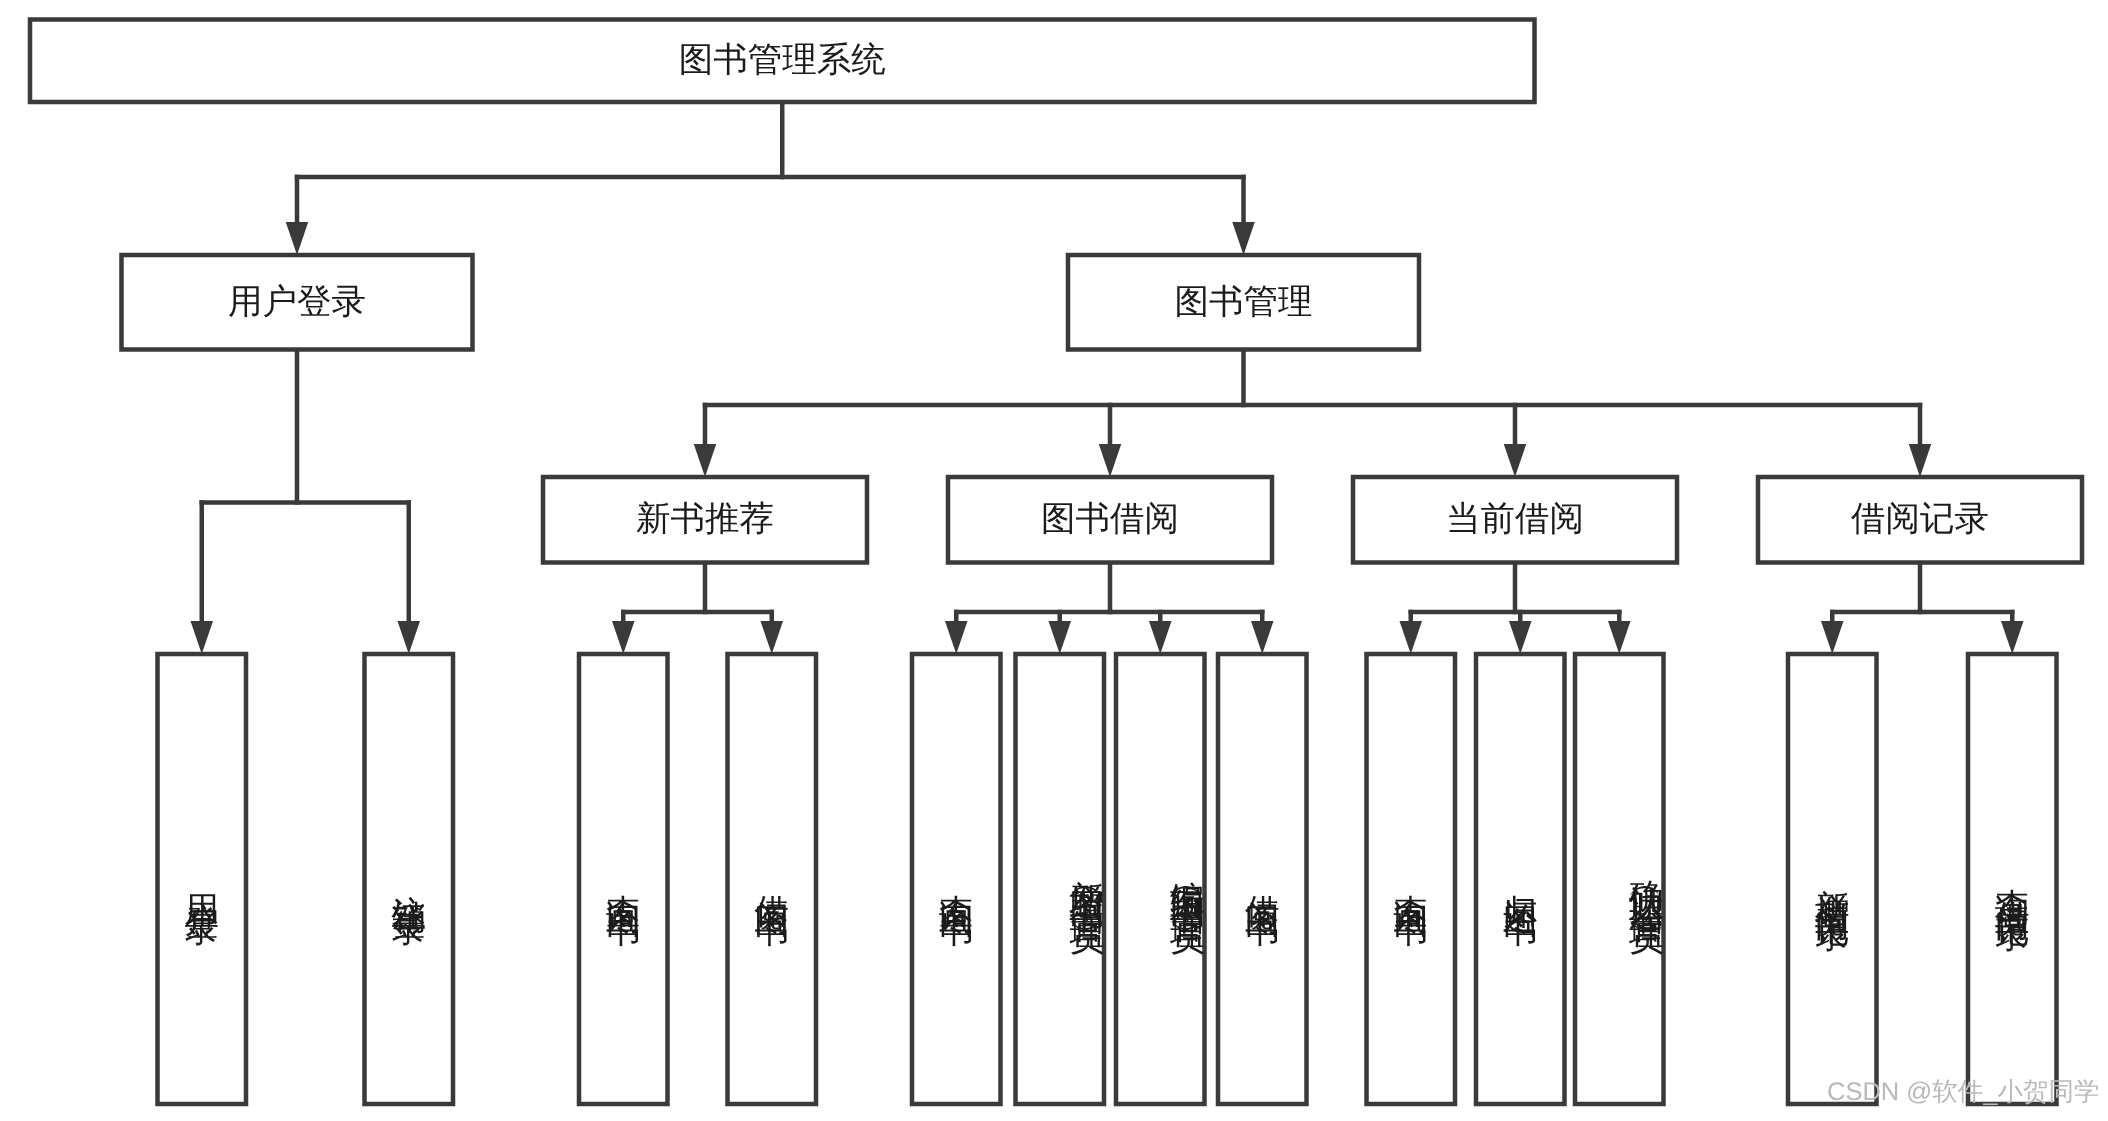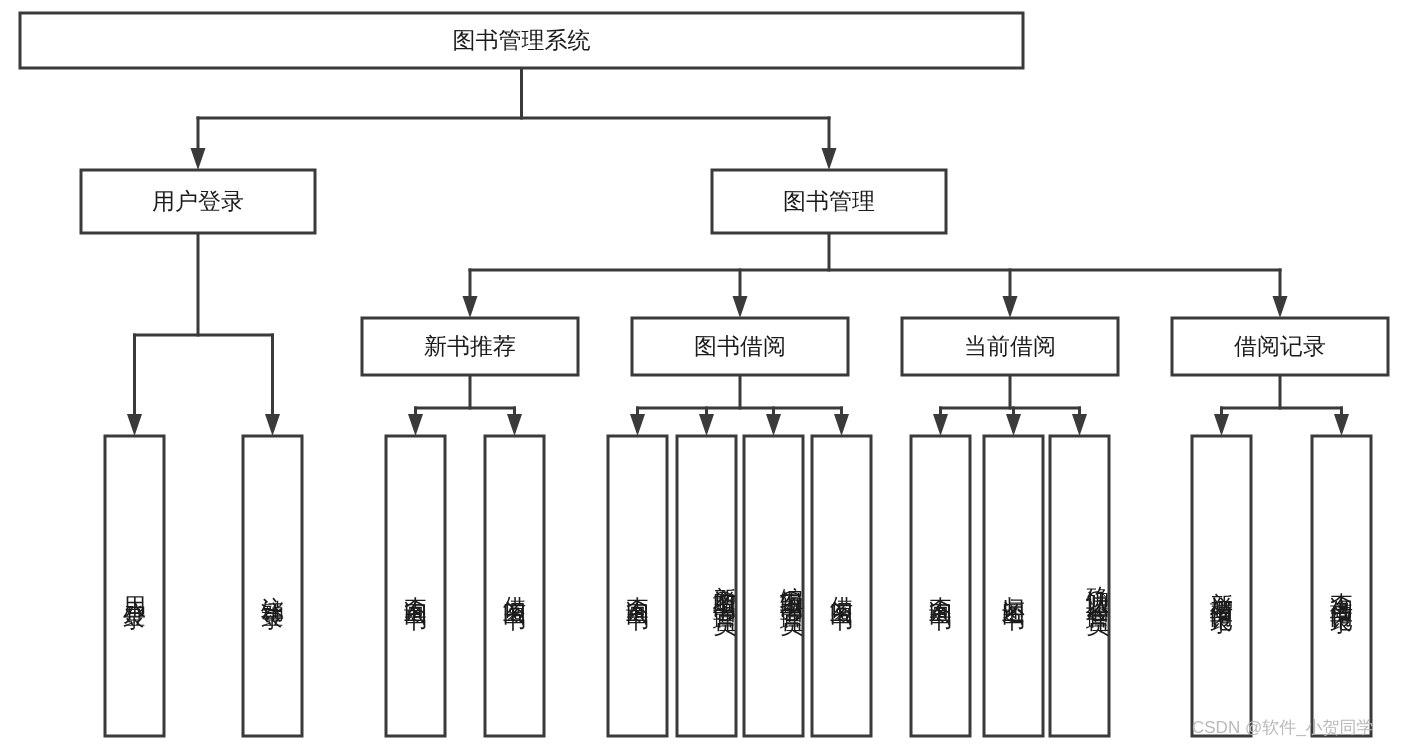--- a/index.html
+++ b/index.html
@@ -58,20 +58,21 @@
     pointer-events: none;
   }
   .watermark {
     position: absolute;
     left: 1192px;
     top: 716px;
     font-family: "Liberation Sans", "DejaVu Sans", sans-serif;
     font-size: 17px;
     color: #b9b9b9;
     white-space: nowrap;
+    padding-left: 26px;
   }
 </style>
 </head>
 <body>
 
 <div id="diagram-root">
   <svg id="diagram-svg" width="1405" height="747" viewBox="0 0 1405 747" xmlns="http://www.w3.org/2000/svg">
     <g id="connectors-layer">
         <line x1="521.5" y1="68" x2="521.5" y2="118" class="connector"></line>
         <line x1="198" y1="118" x2="829" y2="118" class="connector"></line>

